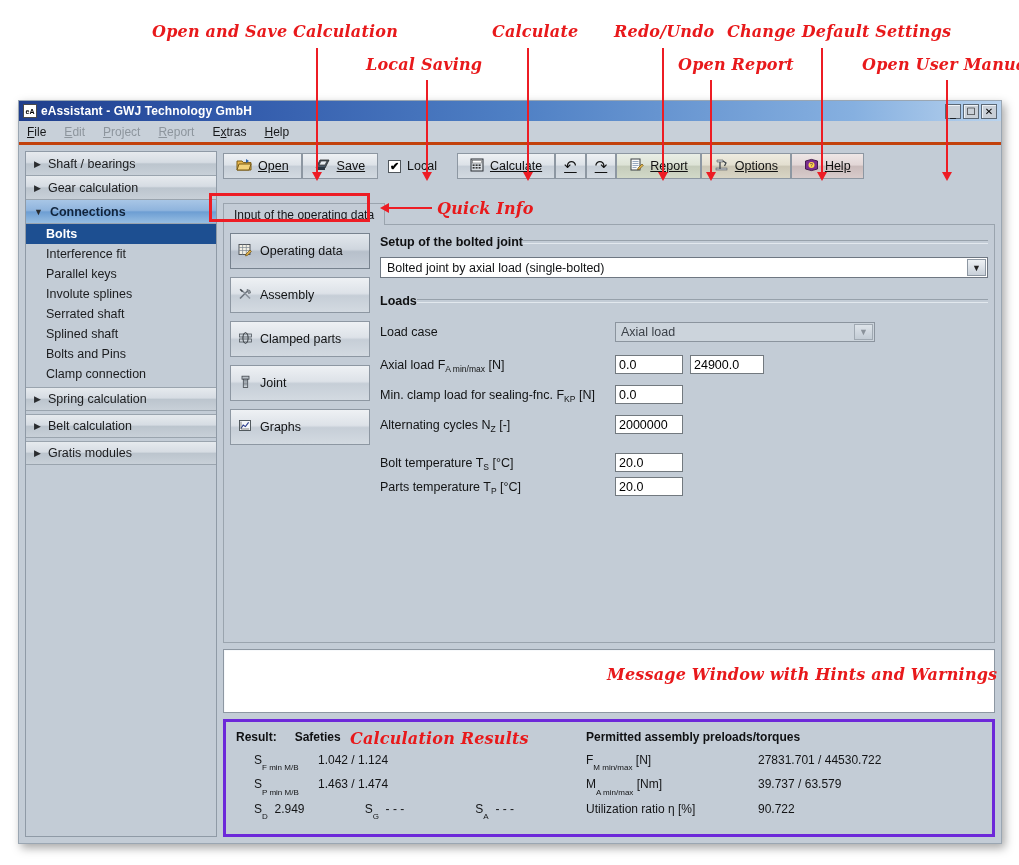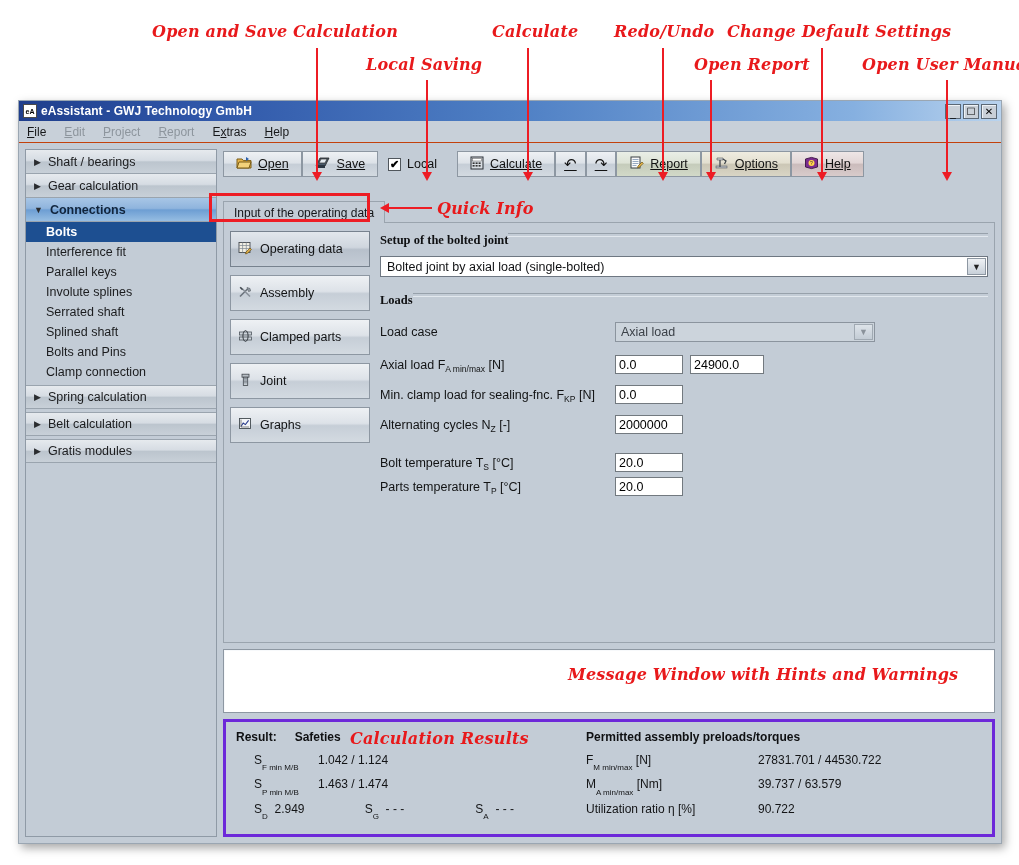--- a/index.html
+++ b/index.html
@@ -54,21 +54,21 @@
   .win-btns{display:flex;gap:2px;padding-right:2px;}
   .win-btn{
     width:16px;height:15px;background:#c9d0d8;border:1px solid #5b6875;
     box-shadow:inset 1px 1px 0 #eef2f6;
     font-size:10px;line-height:13px;text-align:center;color:#000;
     font-family:"Liberation Sans",sans-serif;box-sizing:border-box;
   }
 
   .menubar{
     height:21px;flex:0 0 21px;background:#c8d0d9;
-    border-bottom:1px solid #c2410c;
+    border-bottom:3px solid #c2410c;
     display:flex;align-items:center;padding-left:8px;gap:18px;
   }
   .menu-item{font-size:12px;color:#17181a;cursor:default;}
   .menu-item.disabled{color:#8d959d;text-align:center;}
   .menu-item u{text-decoration:underline;}
 
   .win-body{flex:1;display:flex;padding:6px;gap:6px;box-sizing:border-box;background:#c3ccd6;}
 
   
   .sidebar{
@@ -140,21 +140,21 @@
     background:linear-gradient(to bottom,#eef1f4 0%,#dde2e8 45%,#c6ced7 52%,#d3dae1 100%);
     border:1px solid #8d97a2;cursor:default;
   }
   .navbtn.active{
     background:linear-gradient(to bottom,#e2e7ec 0%,#cfd6de 45%,#b7c0cb 52%,#c4ccd6 100%);
     border-color:#77828e;
   }
 
   .formcol{flex:1;min-width:0;display:flex;flex-direction:column;}
 
-  .legend{display:flex;margin:2px 0 8px 0;font-family:Liberation Serif, serif;}
+  .legend{display:flex;align-items:center;margin:2px 0 8px 0;}
   .legend-txt{font-size:12.5px;font-weight:bold;color:#0f1012;white-space:nowrap;}
   .legend-rule{flex:1;height:2px;border-top:1px solid #97a1ab;border-bottom:1px solid #e2e8ee;}
 
   .wide-select{
     height:21px;width:100%;box-sizing:border-box;background:#fff;border:1px solid #6e7782;
     display:flex;align-items:center;font-size:12.5px;color:#101113;padding-left:6px;
     position:relative;
   }
   .wide-select .arrowbox{
     position:absolute;right:1px;top:1px;bottom:1px;width:19px;
@@ -578,21 +578,21 @@
     </div>
   </div>
 </div>
 
 <div id="annotations">
 
   <div class="ann-text" style="left:152px;top:22px;">Open and Save Calculation</div>
   <div class="ann-text" style="left:366px;top:55px;">Local Saving</div>
   <div class="ann-text" style="left:492px;top:22px;">Calculate</div>
   <div class="ann-text" style="left:614px;top:22px;">Redo/Undo</div>
-  <div class="ann-text" style="left:694px;top:55px;">Open Report</div>
+  <div class="ann-text" style="left:678px;top:55px;">Open Report</div>
   <div class="ann-text" style="left:727px;top:22px;">Change Default Settings</div>
   <div class="ann-text" style="left:862px;top:55px;">Open User Manual</div>
 
   <div class="ann-line" style="left:316px;top:48px;height:128px;"></div>
   <div class="ann-arrow-down" style="left:312px;top:172px;"></div>
 
   <div class="ann-line" style="left:426px;top:80px;height:96px;"></div>
   <div class="ann-arrow-down" style="left:422px;top:172px;"></div>
 
   <div class="ann-line" style="left:527px;top:48px;height:128px;"></div>
@@ -608,15 +608,15 @@
   <div class="ann-arrow-down" style="left:817px;top:172px;"></div>
 
   <div class="ann-line" style="left:946px;top:80px;height:96px;"></div>
   <div class="ann-arrow-down" style="left:942px;top:172px;"></div>
 
   <div class="ann-box" style="left:209px;top:193px;width:161px;height:29px;"></div>
   <div class="ann-hline" style="left:388px;top:207px;width:44px;"></div>
   <div class="ann-arrow-left" style="left:380px;top:203px;"></div>
   <div class="ann-text" style="left:437px;top:199px;">Quick Info</div>
 
-  <div class="ann-text" style="left:568px;top:665px;">Message Window with Hints and Warnings</div>
+  <div class="ann-text" style="left:607px;top:665px;">Message Window with Hints and Warnings</div>
   <div class="ann-text" style="left:350px;top:729px;">Calculation Results</div>
 </div>
 
 </body></html>

